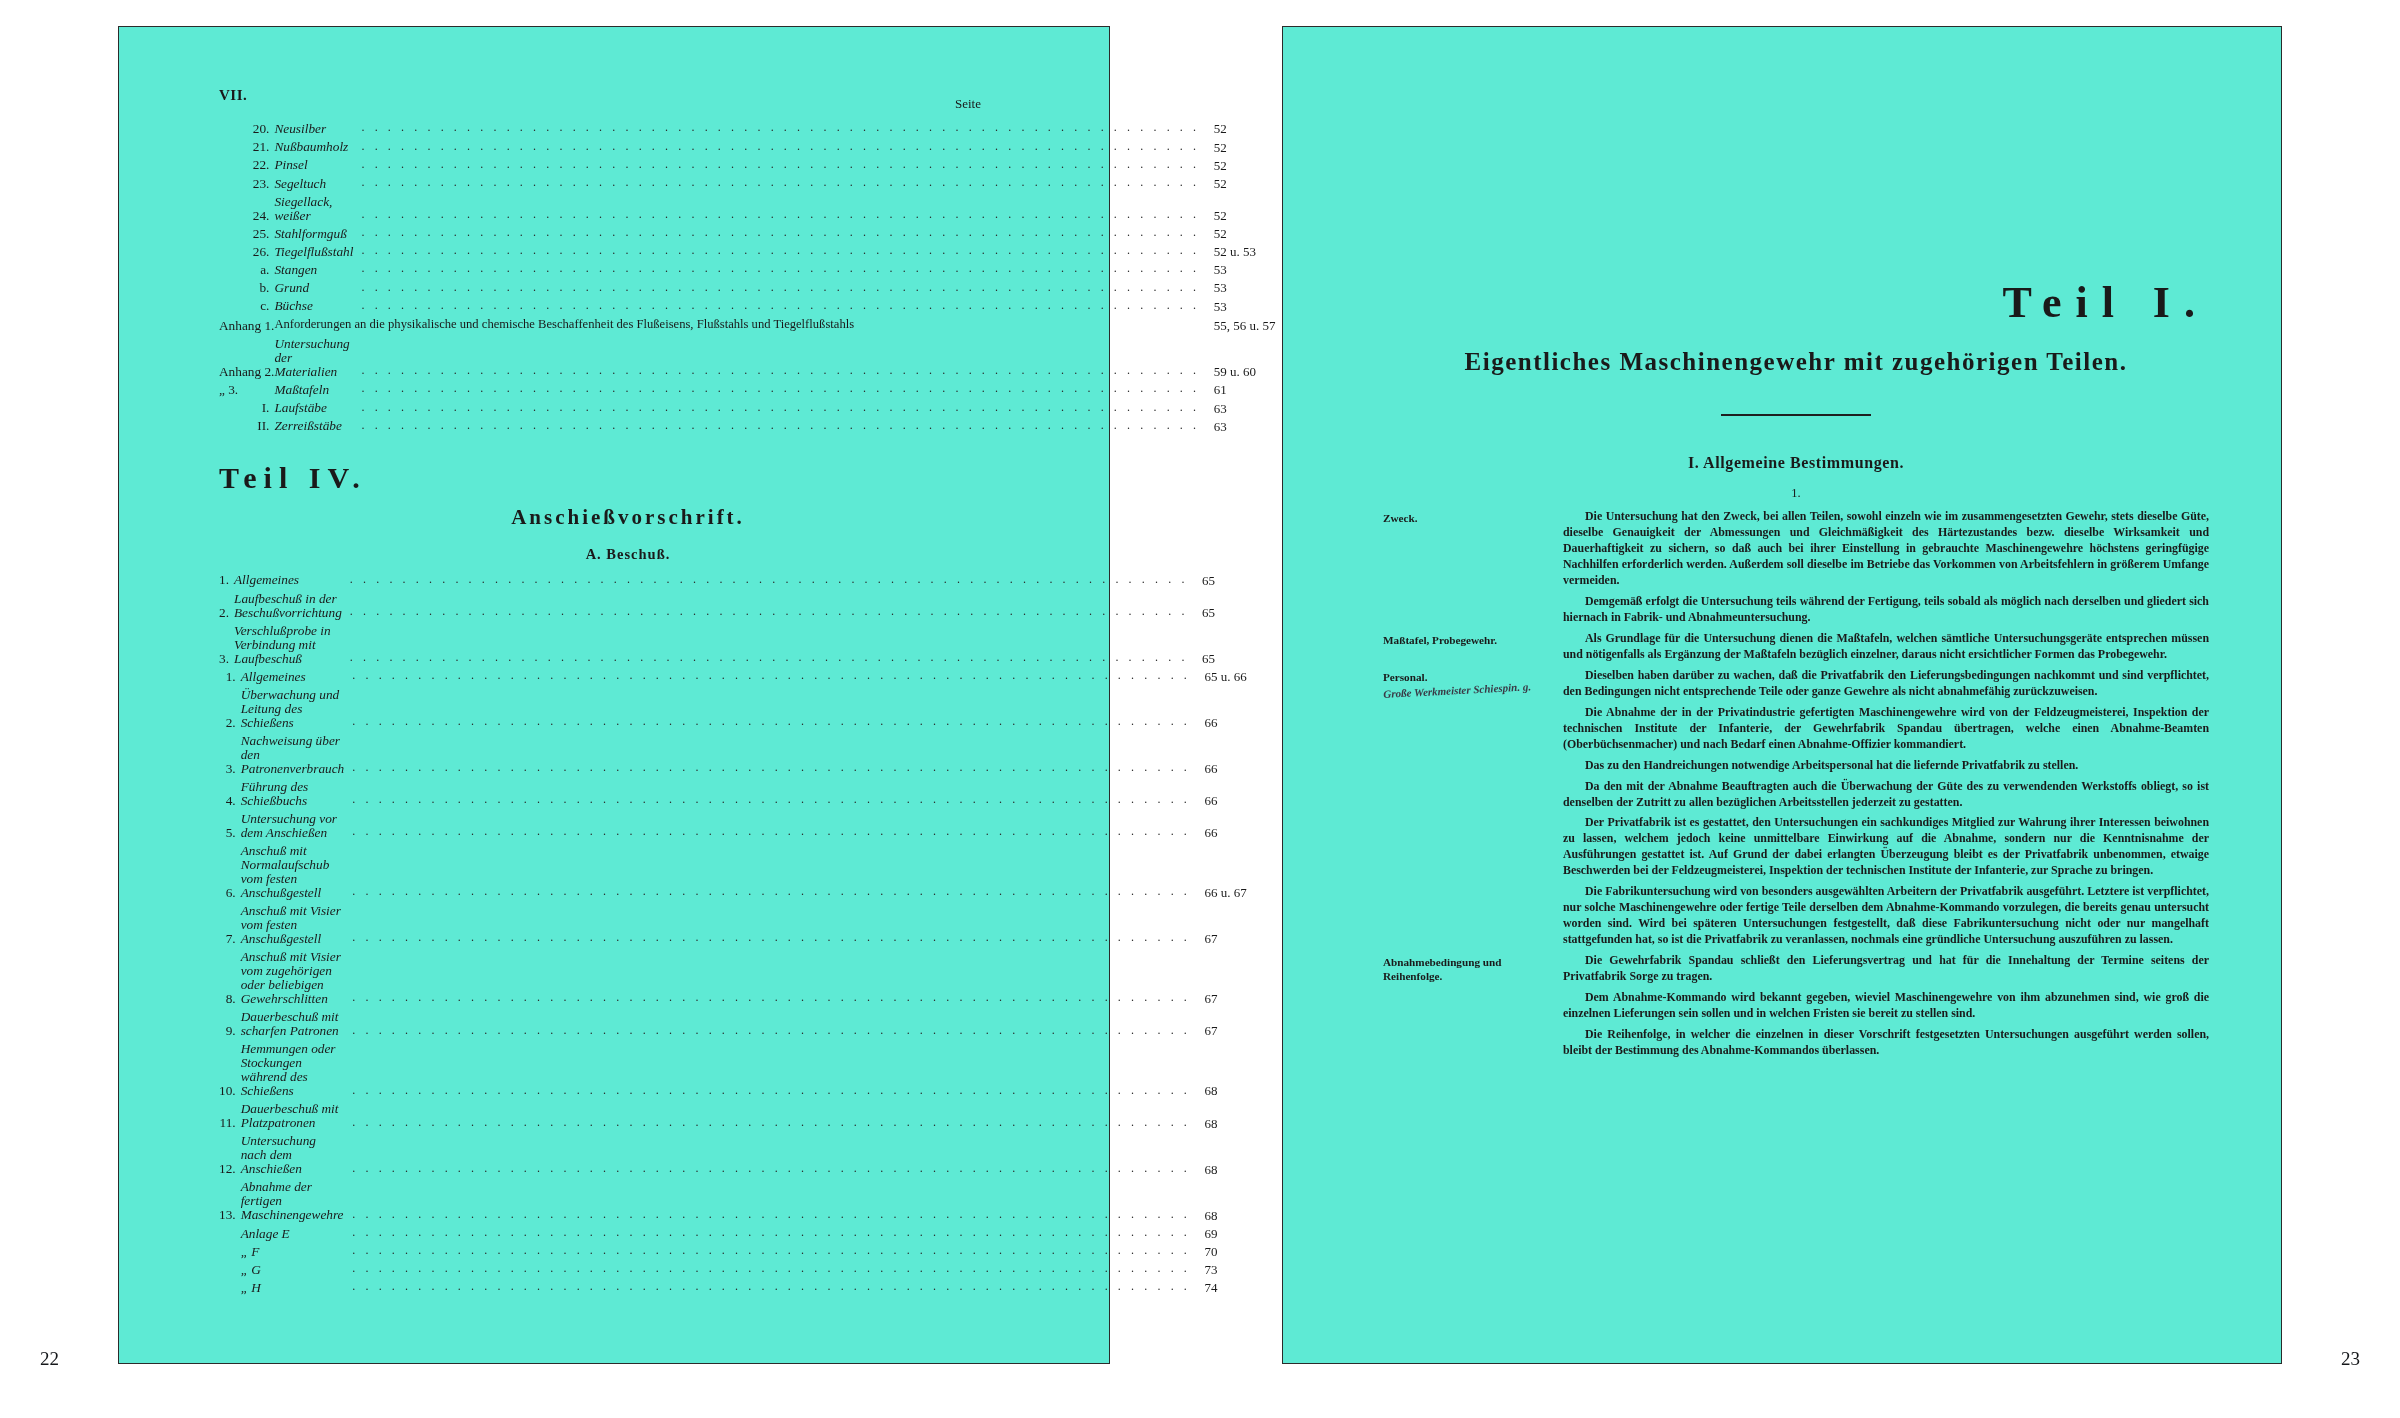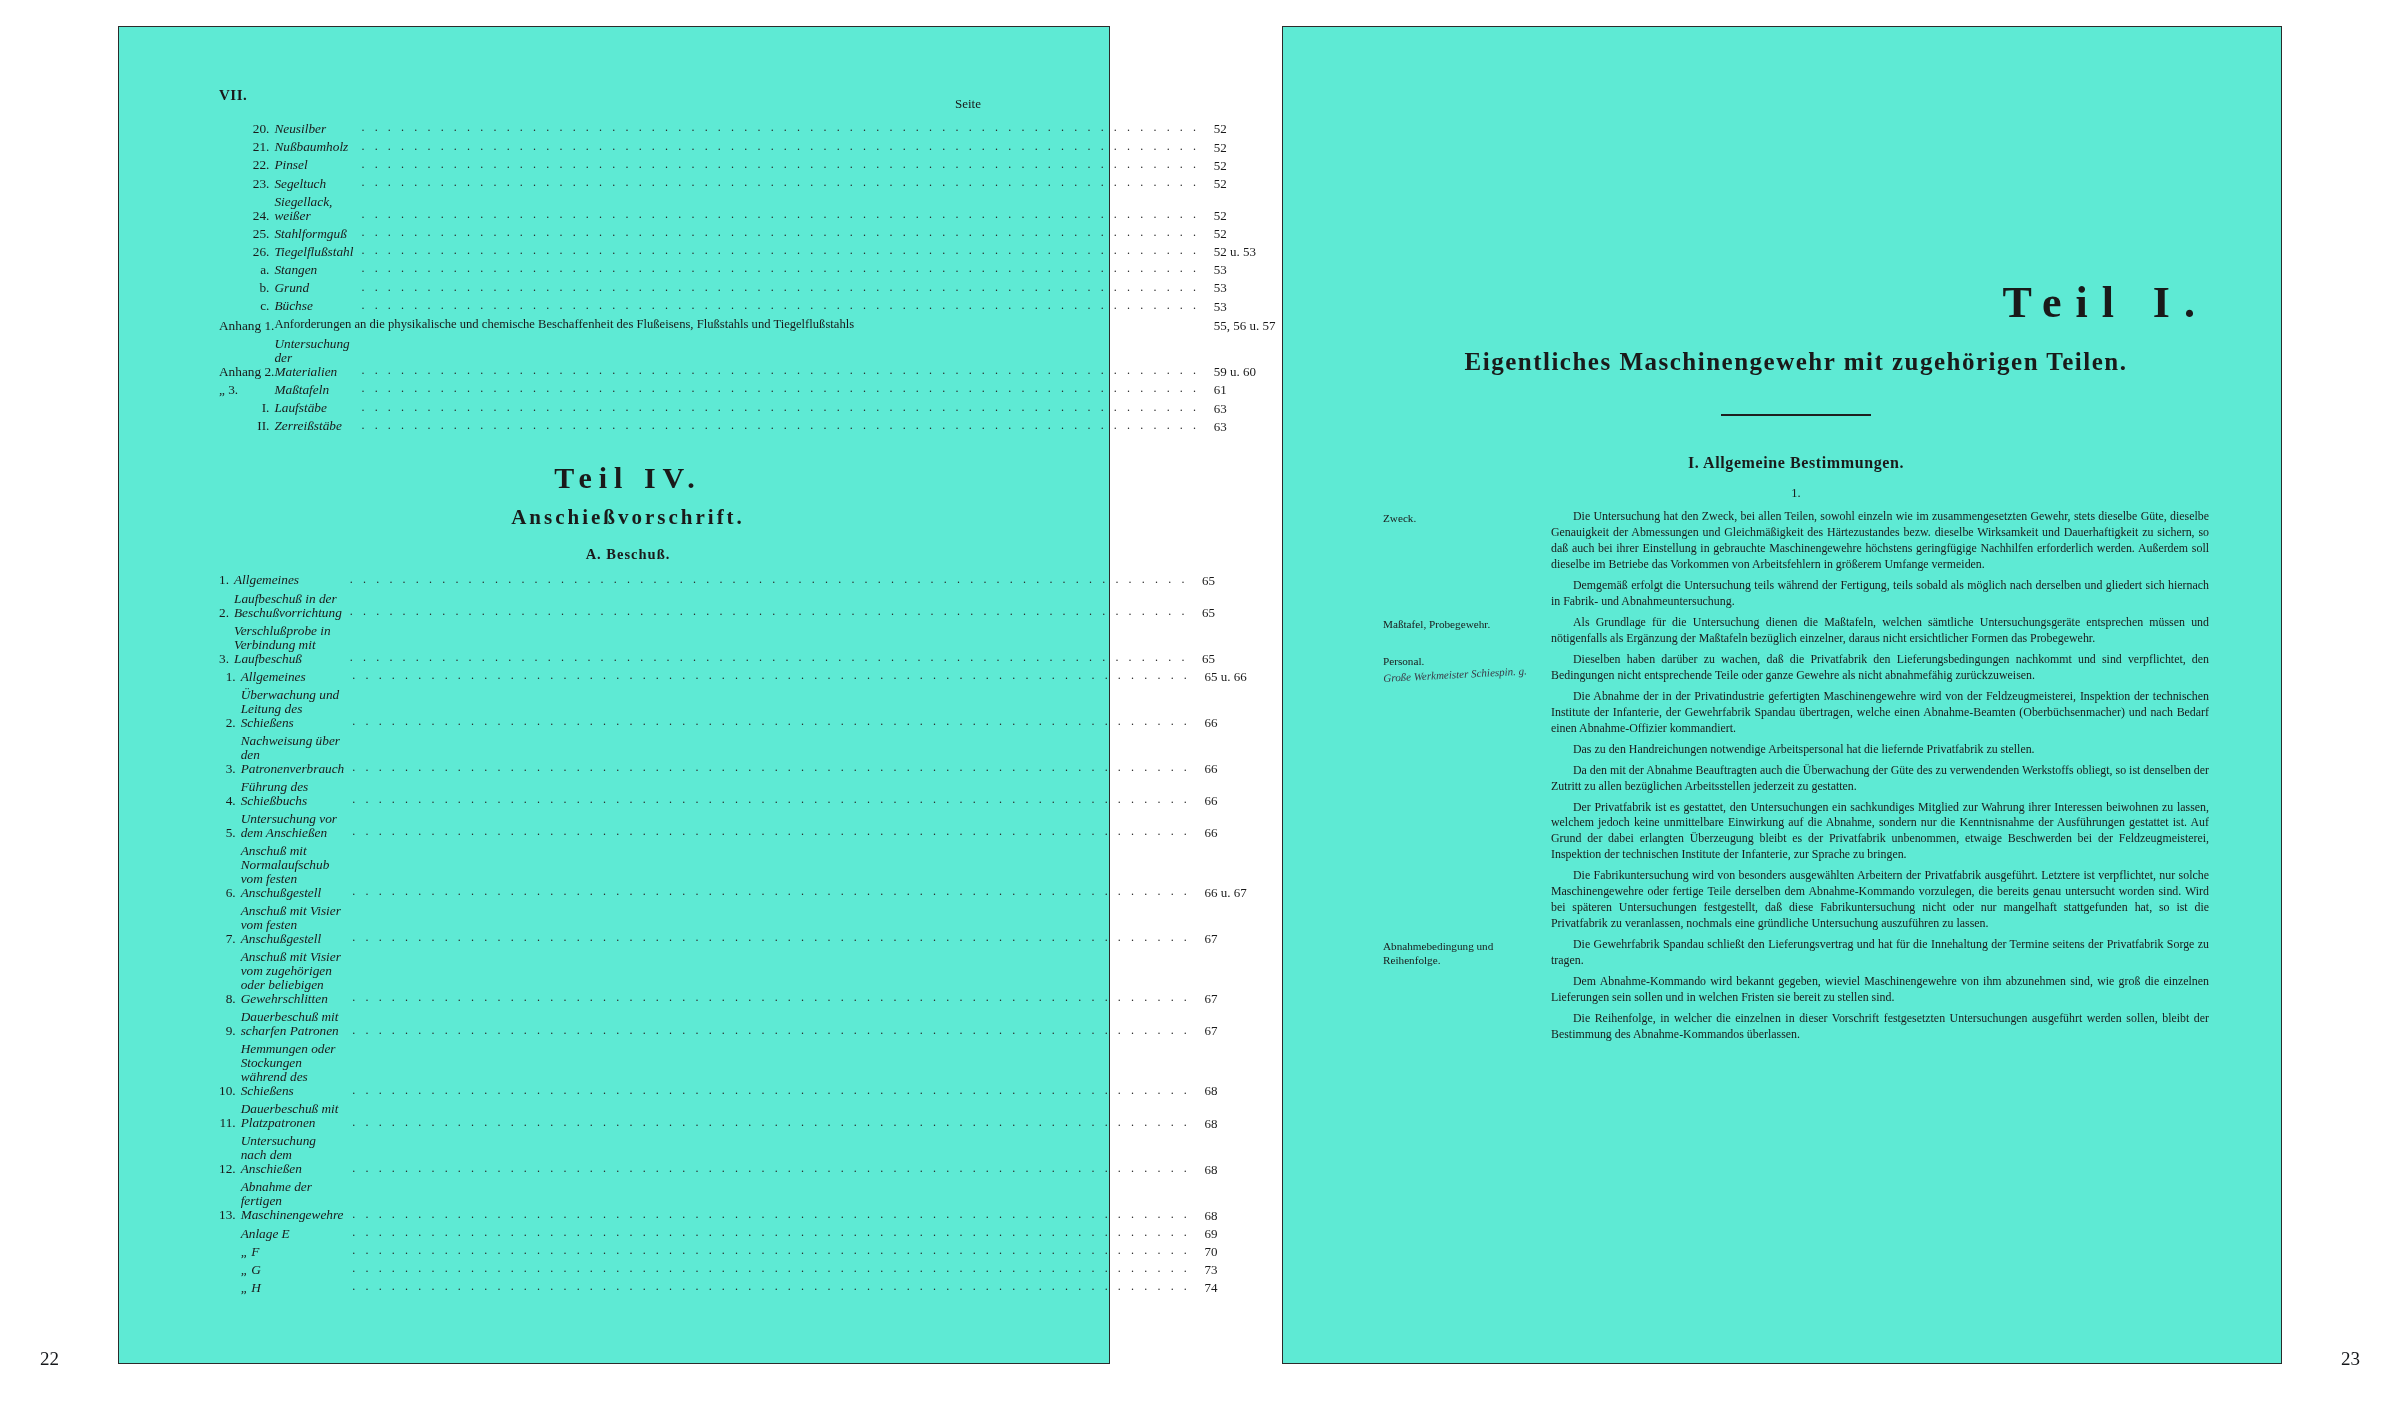--- a/index.html
+++ b/index.html
@@ -137,21 +137,21 @@
 
   .anhang-lbl {
     white-space: normal;
     font-size: 12.6px;
     line-height: 1.22;
     margin-top: 16px;
   }
 
   
   .teil-title {
-    text-align: center;
+    text-align: left;
     font-size: 30px;
     font-weight: bold;
     letter-spacing: 7px;
     margin: 26px 0 10px 0;
     font-family: "Liberation Serif", serif;
   }
   .teil-sub {
     text-align: center;
     font-size: 21px;
     font-weight: bold;
@@ -197,21 +197,22 @@
   }
   .para-num {
     text-align: center;
     font-size: 12.5px;
     margin-bottom: 8px;
   }
 
   .body-grid {
     display: grid;
     grid-template-columns: 150px 1fr;
-    column-gap: 18px;
+    column-gap: 30px;
+    font-weight: bold;
   }
   .marg {
     font-size: 11.2px;
     line-height: 1.25;
     text-align: left;
     padding-top: 2px;
   }
   .marg .hand {
     display: block;
     font-family: "Liberation Serif", serif;

